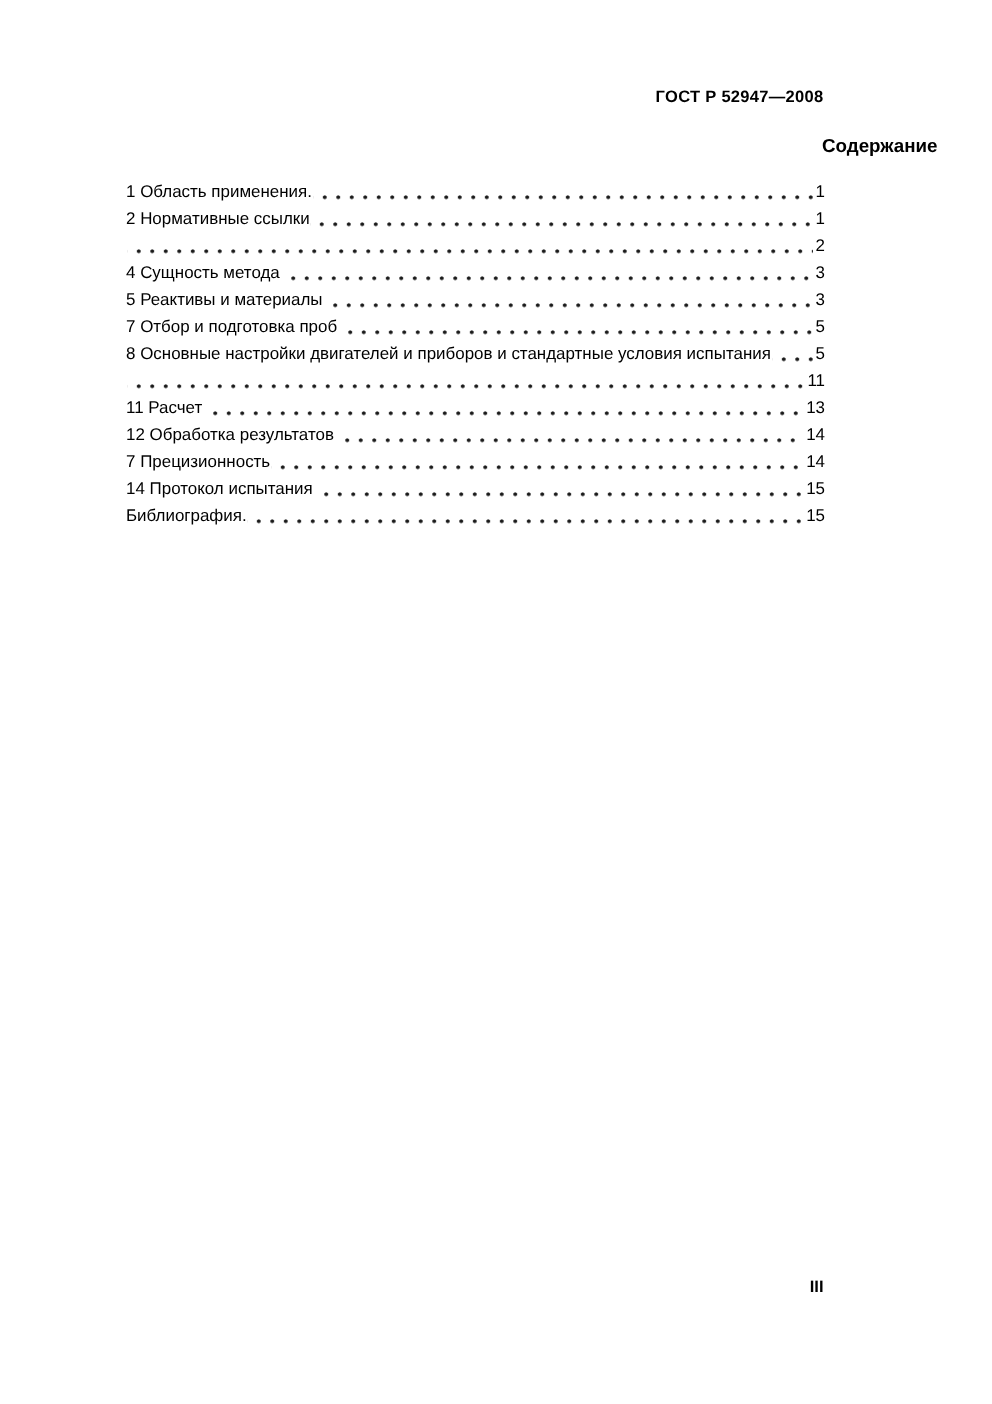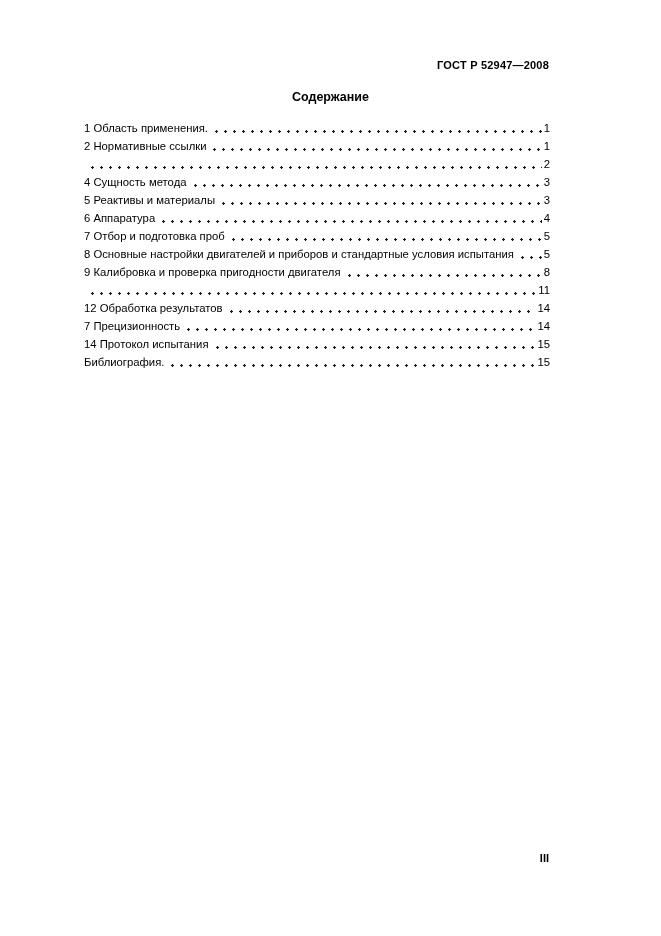--- a/index.html
+++ b/index.html
@@ -24,21 +24,21 @@
     text-align: right;
     font-size: 11px;
     font-weight: bold;
     letter-spacing: 0.2px;
   }
   .toc-title {
     position: absolute;
     top: 90px;
     left: 0;
     right: 0;
-    text-align: center;
+    text-align: right;
     font-size: 12.5px;
     font-weight: bold;
   }
   .toc {
     position: absolute;
     top: 119px;
     left: 48px;
     right: 75px;
   }
   .toc-row {
@@ -100,42 +100,37 @@
     <span class="toc-label">4 Сущность метода</span>
     <span class="leader"></span>
     <span class="toc-page">3</span>
   </div>
       <div class="toc-row">
     <span class="toc-label">5 Реактивы и материалы</span>
     <span class="leader"></span>
     <span class="toc-page">3</span>
   </div>
       <div class="toc-row">
-    <span class="toc-label">6 Аппаратура</span>
-    <span class="leader"></span>
-    <span class="toc-page">4</span>
-  </div>
-      <div class="toc-row">
     <span class="toc-label">7 Отбор и подготовка проб</span>
     <span class="leader"></span>
     <span class="toc-page">5</span>
   </div>
       <div class="toc-row">
     <span class="toc-label">8 Основные настройки двигателей и приборов и стандартные условия испытания</span>
     <span class="leader"></span>
     <span class="toc-page">5</span>
   </div>
       <div class="toc-row">
-    <span class="toc-label">9 Калибровка и проверка пригодности двигателя</span>
     <span class="leader"></span>
-    <span class="toc-page">8</span>
+    <span class="toc-page">11</span>
   </div>
       <div class="toc-row">
+    <span class="toc-label">11 Расчет</span>
     <span class="leader"></span>
-    <span class="toc-page">11</span>
+    <span class="toc-page">13</span>
   </div>
       <div class="toc-row">
     <span class="toc-label">12 Обработка результатов</span>
     <span class="leader"></span>
     <span class="toc-page">14</span>
   </div>
       <div class="toc-row">
     <span class="toc-label">7 Прецизионность</span>
     <span class="leader"></span>
     <span class="toc-page">14</span>

